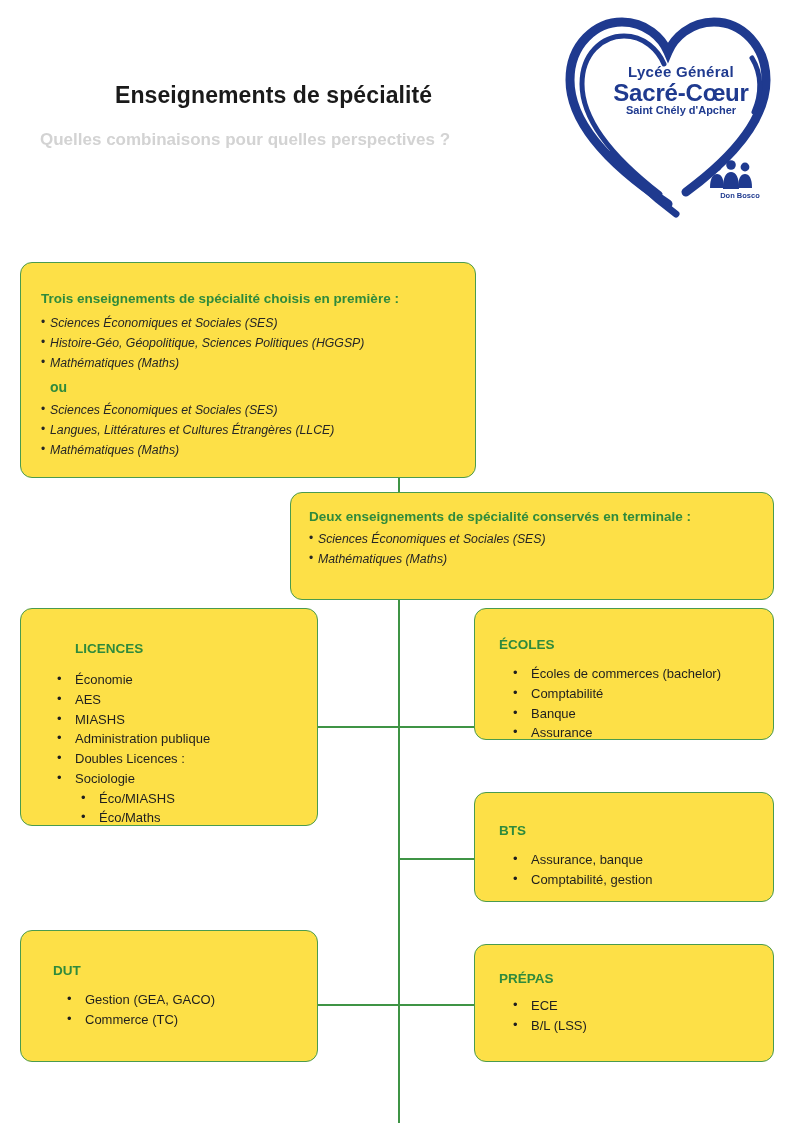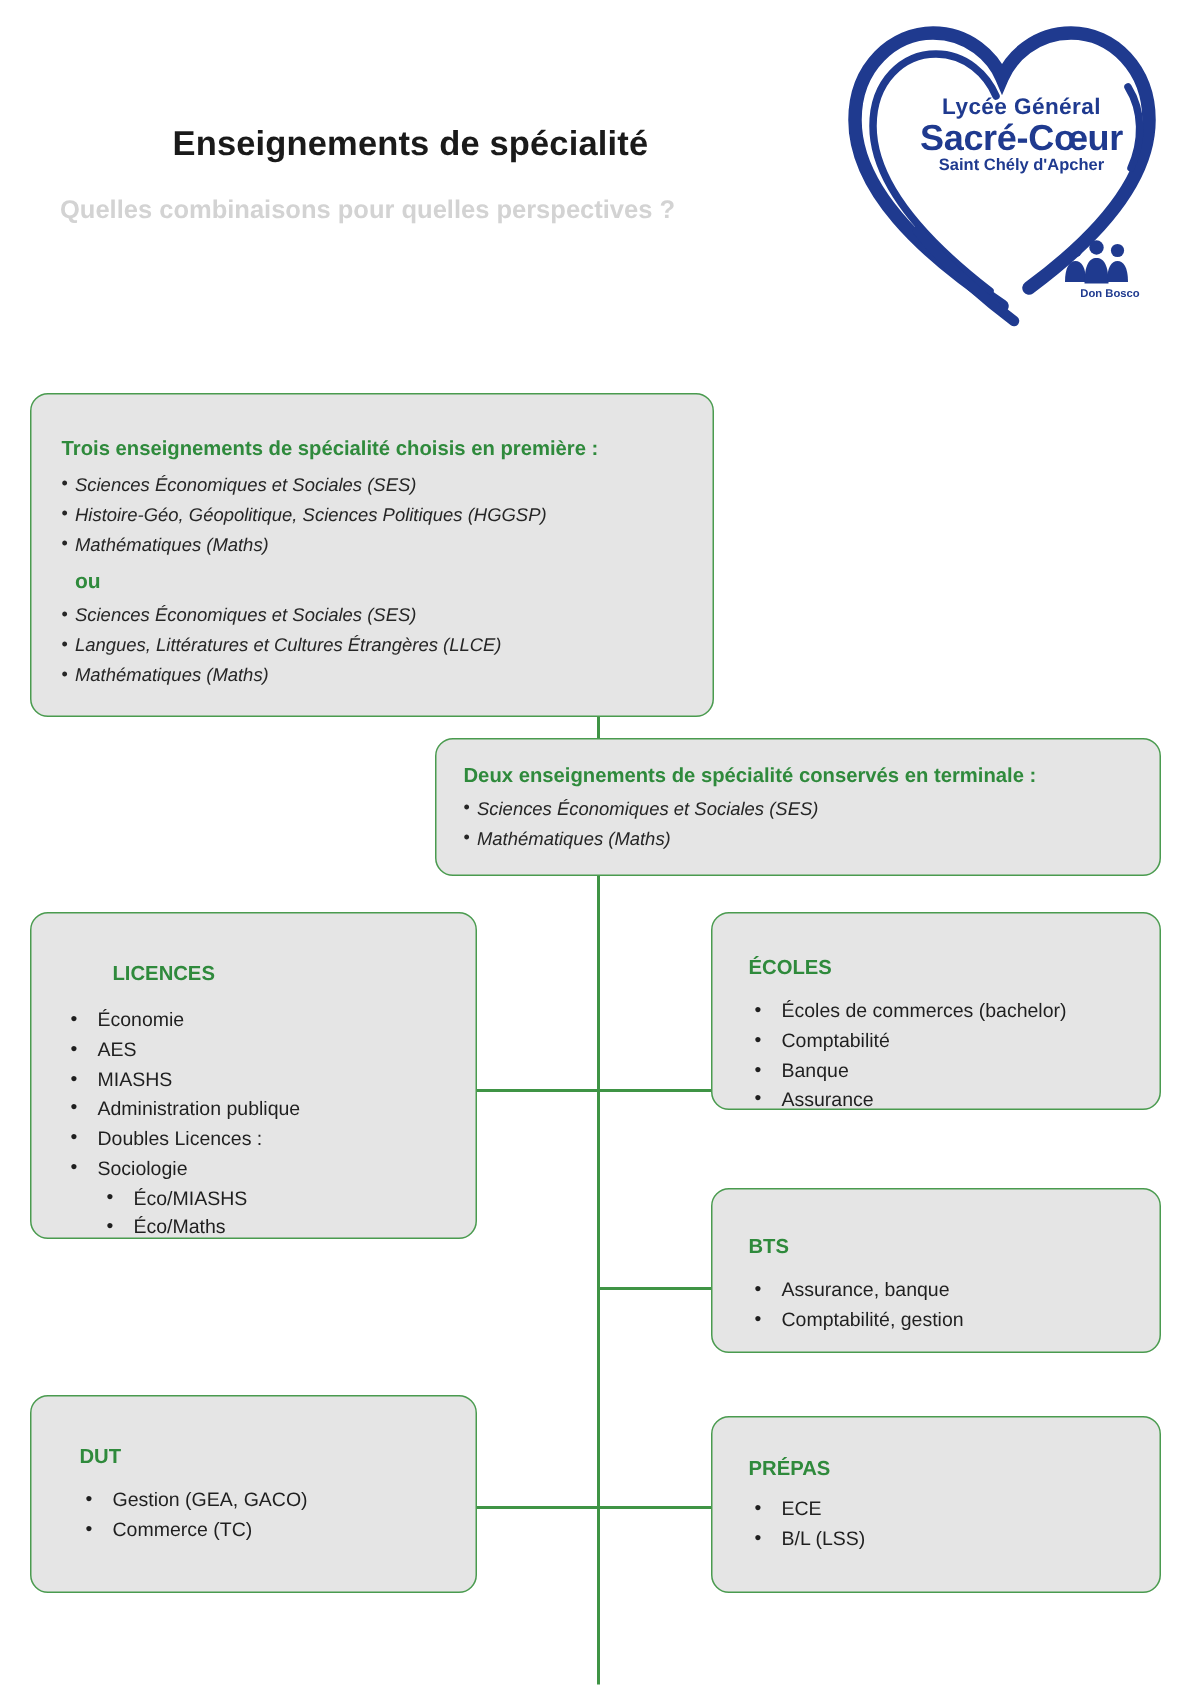--- a/index.html
+++ b/index.html
@@ -58,21 +58,21 @@
   
   .line { position: absolute; background: #3f9445; }
   .vline { width: 1.6px; }
   .hline { height: 1.6px; }
 
   
   .box {
     position: absolute;
     border: 1.6px solid #4a9b4f;
     border-radius: 12px;
-    background: #e5e5e5;
+    background: #fde047;
   }
   .box-head {
     color: #2f8a3c;
     font-weight: bold;
     font-size: 13.5px;
   }
 
   
   #box-premiere { left: 20px; top: 262px; width: 456px; height: 216px; padding: 28px 20px 0 20px; }
   #box-premiere .box-head { font-size: 13.5px; margin-bottom: 8px; }
@@ -96,21 +96,21 @@
   .ou {
     font-size: 14px;
     font-weight: bold;
     font-style: normal;
     color: #2f8a3c;
     padding-left: 9px;
     line-height: 1.95;
   }
 
   
-  #box-terminale { left: 290px; top: 492px; width: 484px; height: 92px; padding: 16px 20px 16px 18px; }
+  #box-terminale { left: 290px; top: 492px; width: 484px; height: 108px; padding: 16px 20px 16px 18px; }
   #box-terminale .box-head { margin-bottom: 6px; }
 
   
   #box-licences { left: 20px; top: 608px; width: 298px; height: 218px; padding: 32px 22px 0 22px; }
   #box-licences .box-head { margin-bottom: 14px; padding-left: 32px; }
 
   
   #box-ecoles { left: 474px; top: 608px; width: 300px; height: 132px; padding: 28px 20px 0 24px; }
   #box-ecoles .box-head { margin-bottom: 12px; }
 
@@ -120,21 +120,21 @@
 
   
   #box-dut { left: 20px; top: 930px; width: 298px; height: 132px; padding: 32px 22px 0 32px; }
   #box-dut .box-head { margin-bottom: 12px; }
 
   
   #box-prepas { left: 474px; top: 944px; width: 300px; height: 118px; padding: 26px 20px 0 24px; }
   #box-prepas .box-head { margin-bottom: 10px; }
 
   
-  .dash-list { list-style: none; margin: 0; padding: 0; }
+  .dash-list { list-style: none; margin: 10px; padding: 0; }
   .dash-list li {
     font-size: 13px;
     color: #1f1f1f;
     line-height: 1.52;
     position: relative;
     padding-left: 22px;
   }
   .dash-list li:before {
     content: "\2022";
     position: absolute;

